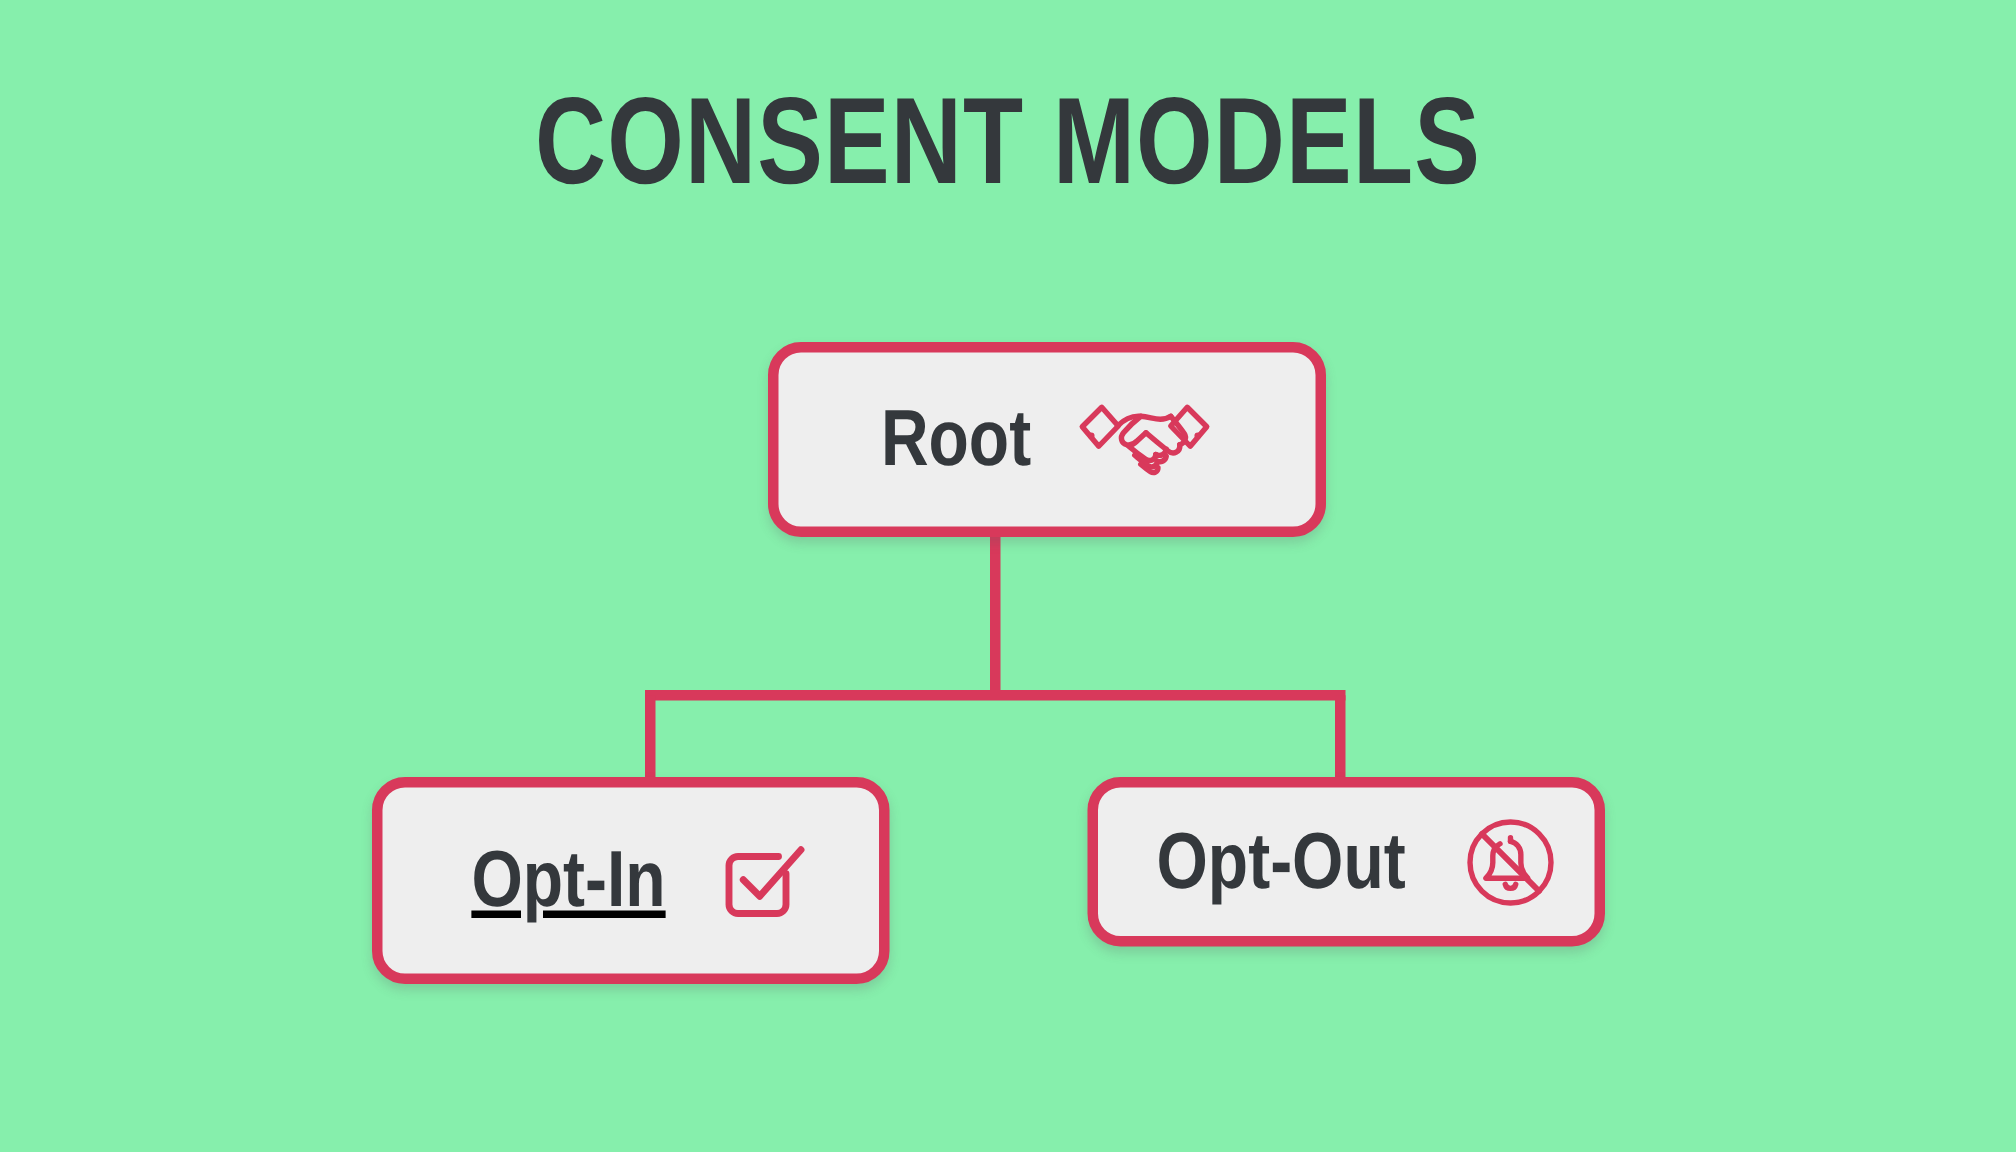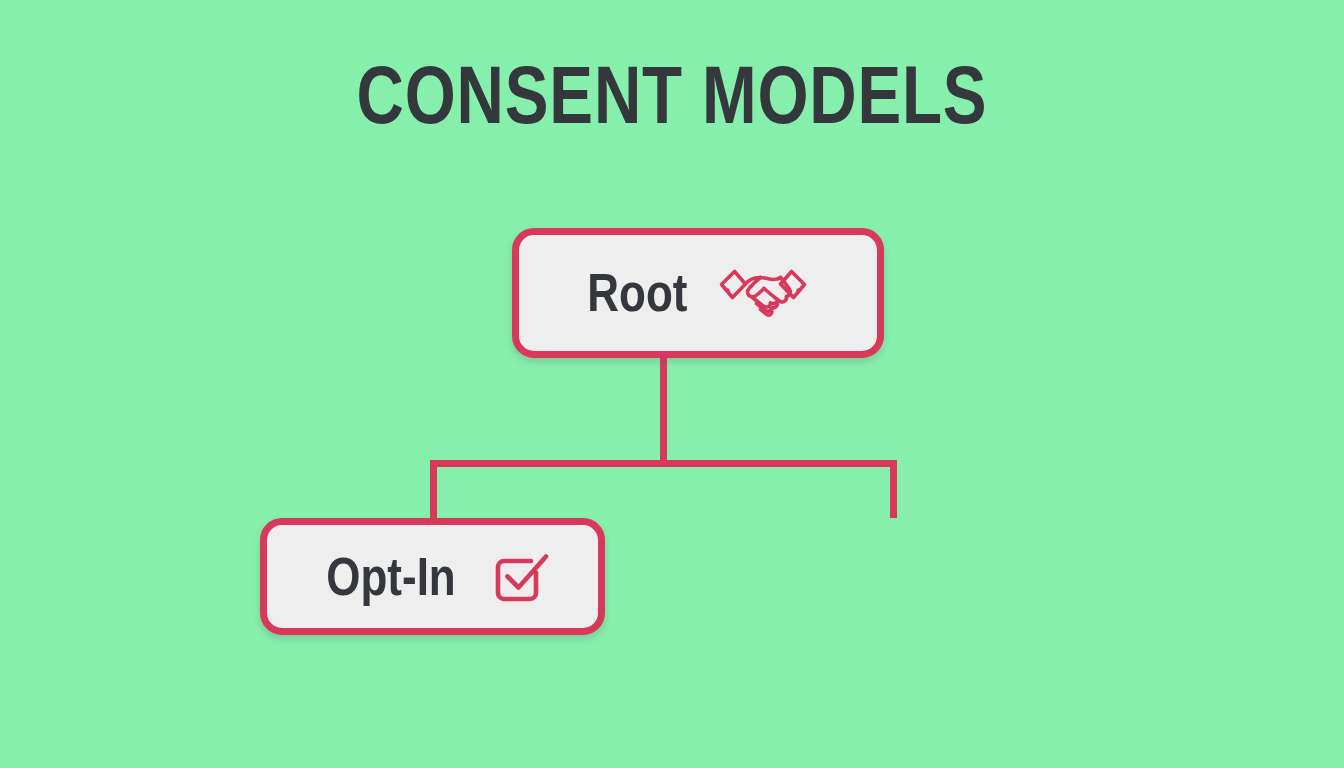--- a/index.html
+++ b/index.html
@@ -85,24 +85,25 @@
     height: 130px;
     margin-left: 29px;
   }
   #node-root .node-inner {
     display: flex;
     align-items: center;
     gap: 14px;
     transform: translateX(-2px);
   }
   #node-optin {
-    left: 260px;
+    left: 248px;
     top: 518px;
     width: 345px;
-    height: 117px;
+    height: 138px;
+    text-decoration: underline;
   }
   #node-optin .node-inner {
     display: flex;
     align-items: center;
     gap: 22px;
   }
   #node-optout {
     left: 725px;
     top: 518px;
     width: 345px;
@@ -180,14 +181,36 @@
 
           <path d="M45 26.5 V47 a6 6 0 0 1 -6 6 H13 a6 6 0 0 1 -6 -6
                    V21 a6 6 0 0 1 6 -6 H40"></path>
 
           <path d="M16.5 30.5 L27.5 41.5 L55 10.5"></path>
         </svg>
       </span>
     </div>
   </div>
 
+  <div class="node" id="node-optout">
+    <div class="node-inner">
+      <span class="node-label">Opt-Out</span>
+      <span class="node-icon">
+        <svg width="68" height="68" viewBox="0 0 68 68" fill="none" stroke="#d8395b" stroke-width="3.6" stroke-linecap="round" stroke-linejoin="round">
+
+          <circle cx="34" cy="34" r="27"></circle>
+
+          <path d="M22.5 44.5 h23 c-3.2 -3.3 -4.6 -6.2 -4.6 -10.4
+                   v-5.4 c0 -4.4 -2.9 -8.0 -6.9 -8.8
+                   M27.0 21.5 c-2.9 1.6 -4.8 4.6 -4.8 8.2
+                   v4.4 c0 4.2 -1.4 7.1 -4.6 10.4 h7"></path>
+
+          <path d="M34 17.5 v2.4"></path>
+
+          <path d="M30.5 48.5 a3.6 3.6 0 0 0 7 0"></path>
+
+          <path d="M15.0 15.0 L53.0 53.0" stroke-width="4"></path>
+        </svg>
+      </span>
+    </div>
+  </div>
 
 </div>
 
 </body></html>

